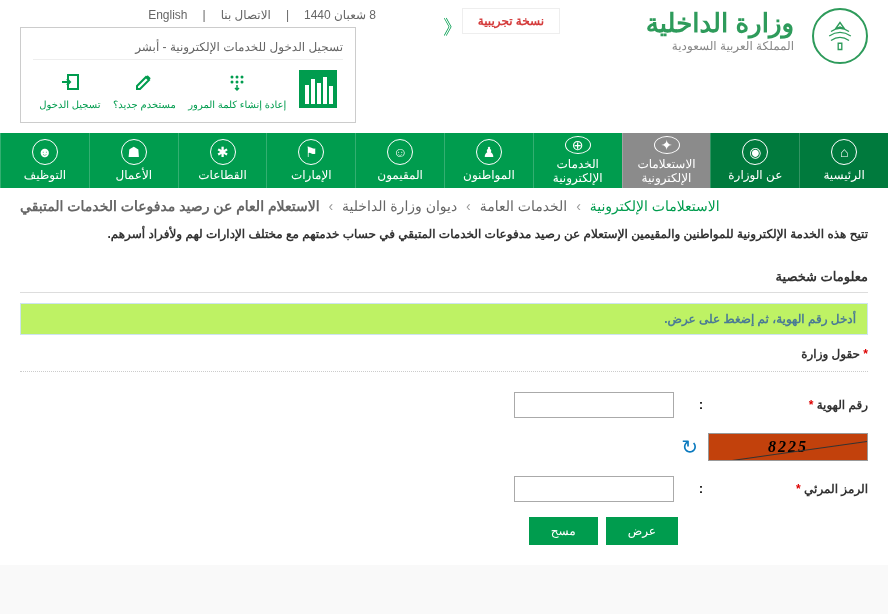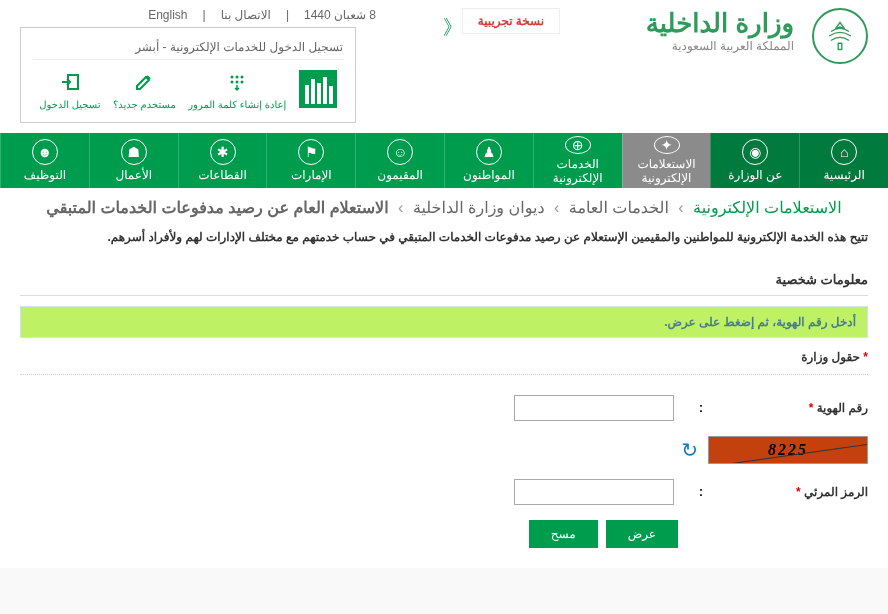--- a/index.html
+++ b/index.html
@@ -22,21 +22,21 @@
 .absher-items{display:flex;justify-content:space-around;align-items:center}
 .absher-item{text-align:center;font-size:10px;color:#009c4e;cursor:pointer}
 .absher-icon{width:28px;height:28px;margin:0 auto 3px;display:flex;align-items:center;justify-content:center}
 .absher-logo{width:38px;height:38px;background:linear-gradient(90deg,#009c4e 0%,#009c4e 100%);display:flex;gap:2px;align-items:flex-end;padding:4px}
 .absher-logo span{width:4px;background:#fff}
 .main-nav{display:flex;background:#009c4e;height:55px}
 .nav-item{flex:1;color:#fff;text-align:center;font-size:12px;padding:6px 3px;border-left:1px solid rgba(255,255,255,.2);cursor:pointer;display:flex;flex-direction:column;align-items:center;justify-content:center;gap:3px}
 .nav-item.active{background:#8b8b8b}
 .nav-item.dark{background:#007a3d}
 .nav-icon{width:26px;height:26px;border:1px solid #fff;border-radius:50%;display:flex;align-items:center;justify-content:center;font-size:14px}
-.breadcrumb{padding:10px 20px;font-size:16px;color:#666;text-align:center}
+.breadcrumb{padding:10px 20px;font-size:14px;color:#666;text-align:left}
 .breadcrumb .bc-link{color:#009c4e}
 .breadcrumb .sep{margin:0 5px;color:#999}
 .content{padding:0 20px 20px}
 .page-title{font-size:15px;font-weight:700;color:#333;border-bottom:1px solid #ddd;padding:10px 0;margin-bottom:10px}
 .desc{font-size:12px;color:#333;font-weight:700;margin-bottom:15px;line-height:1.8}
 .section-title{font-size:13px;font-weight:700;color:#333;border-bottom:1px solid #ddd;padding:8px 0;margin-bottom:10px}
 .info-box{background:#bef264;border:1px solid #cde4ef;color:#4a7a95;font-size:12px;padding:8px 11px;font-weight:700;margin-bottom:12px}
 .req-note{font-size:12px;color:#333;font-weight:700;margin-bottom:20px;border-bottom:1px dotted #ccc;padding-bottom:10px}
 .req-note .ast{color:#d00}
 .form-row{display:flex;align-items:center;margin-bottom:15px;font-size:12px}

